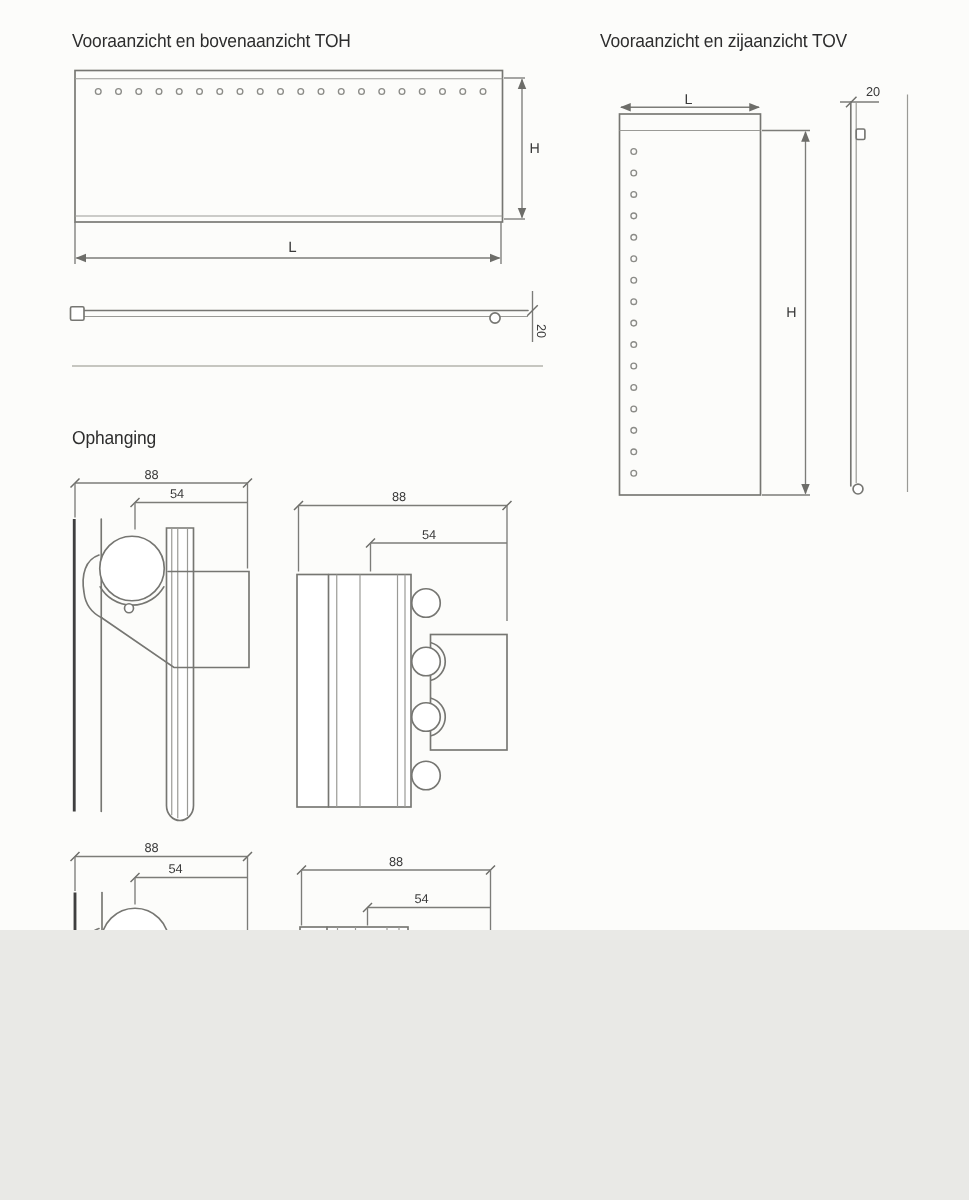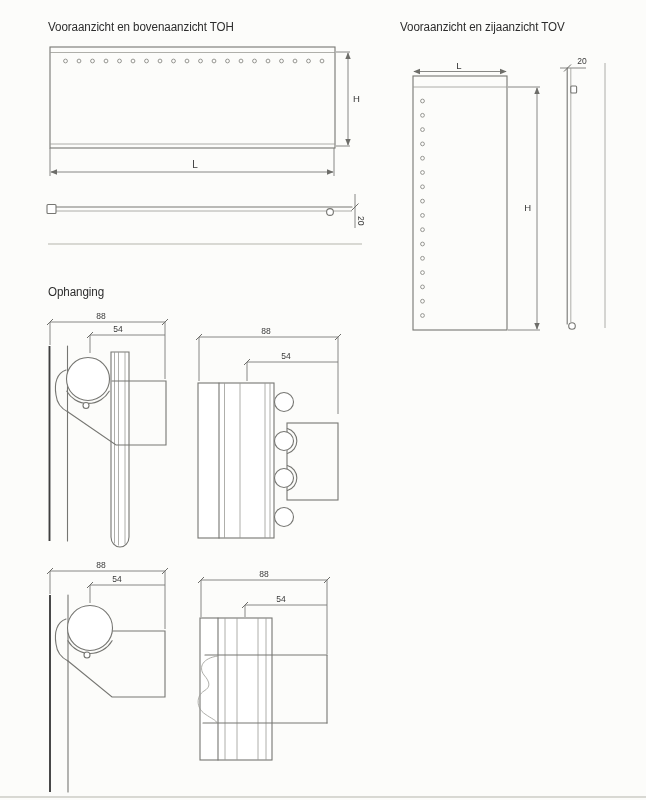--- a/index.html
+++ b/index.html
@@ -1,16 +1,16 @@
 <!DOCTYPE html>
 <html style="--bg: #fcfcfa; --line: #767672; --dark: #3f3f3f; --txt: #2d2d2d;"><head>
 <meta charset="utf-8">
 <style>
   html,body{margin:0;padding:0;background:#e9e9e6;}
-  .page{position:relative;width:646px;height:800px;background:var(--bg,#fcfcfa);
+  .page{position:relative;width:646px;height:620px;background:var(--bg,#fcfcfa);
         font-family:"Liberation Sans",sans-serif;overflow:hidden;}
   .title{position:absolute;color:var(--txt,#2d2d2d);font-size:12.5px;letter-spacing:-.1px;
          transform:scaleX(.93);transform-origin:left top;white-space:nowrap;}
   .t1{left:48px;top:20px;}
   .t2{left:400px;top:20px;}
   .t3{left:48px;top:285px;}
   svg.sheet{position:absolute;left:0;top:0;}
   .ln{stroke:var(--line,#767672);stroke-width:1.1;fill:none;stroke-linecap:round;}
   .ln2{stroke:var(--line,#767672);stroke-width:1.1;fill:#fff;}
   .thin{stroke:#9a9a96;stroke-width:.8;fill:none;}

